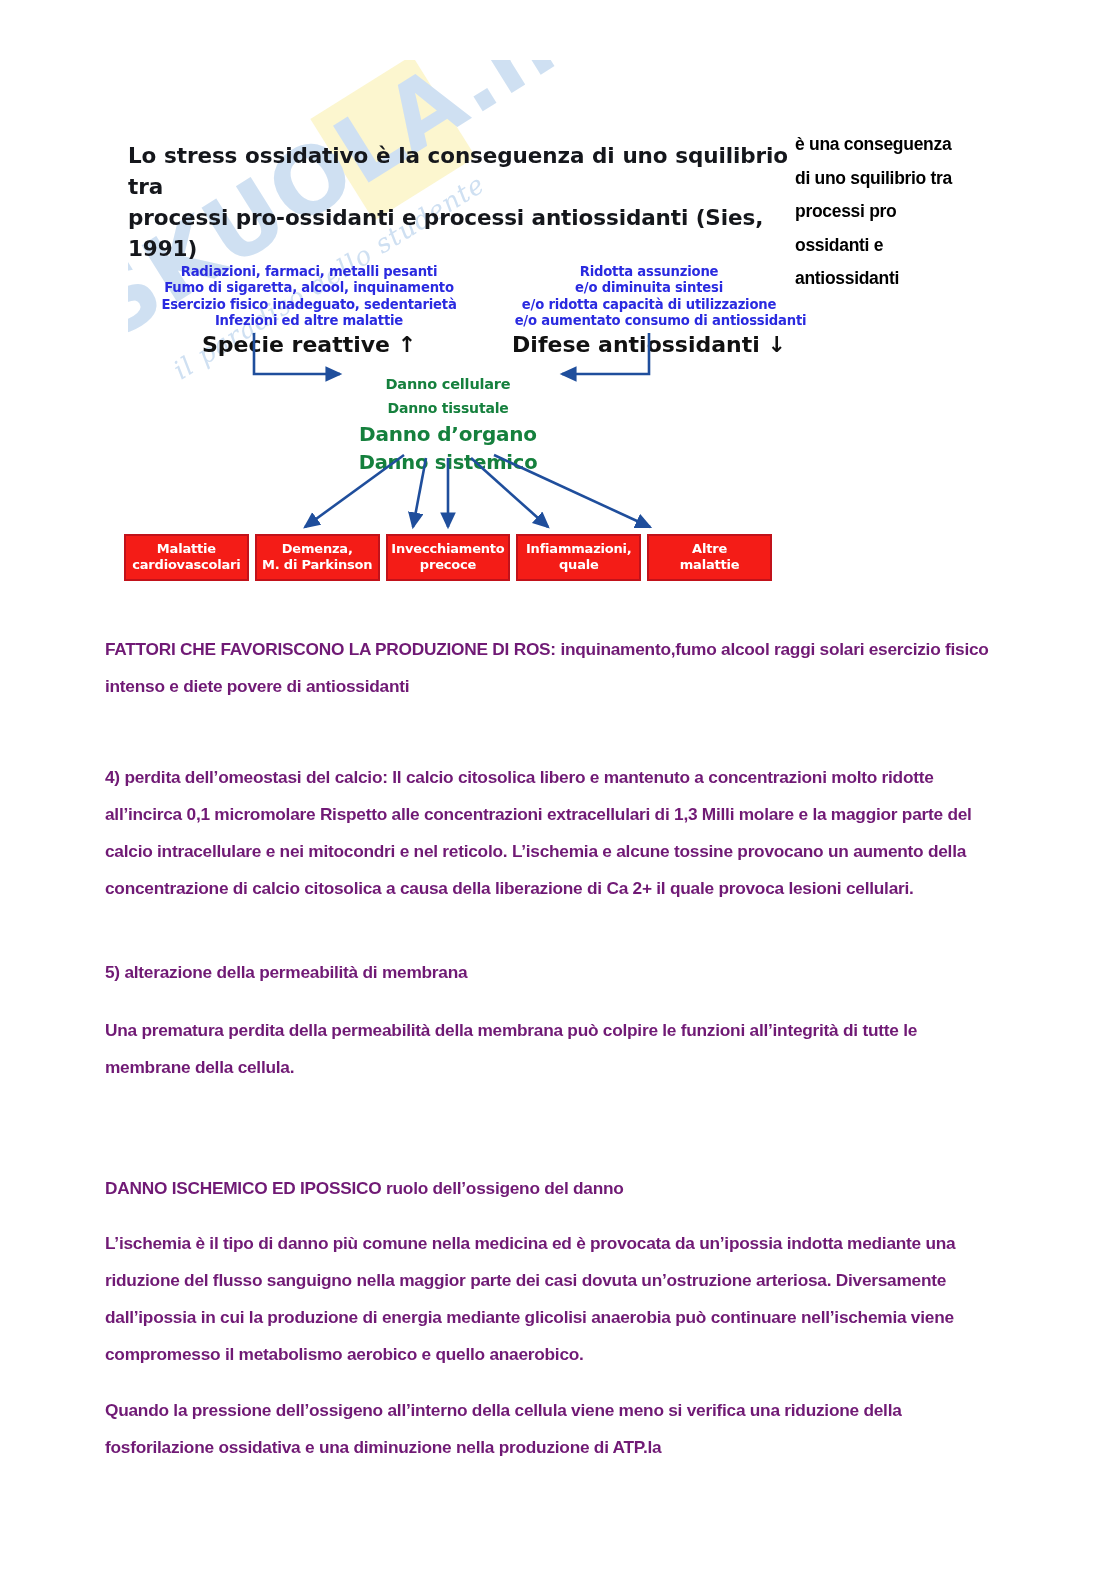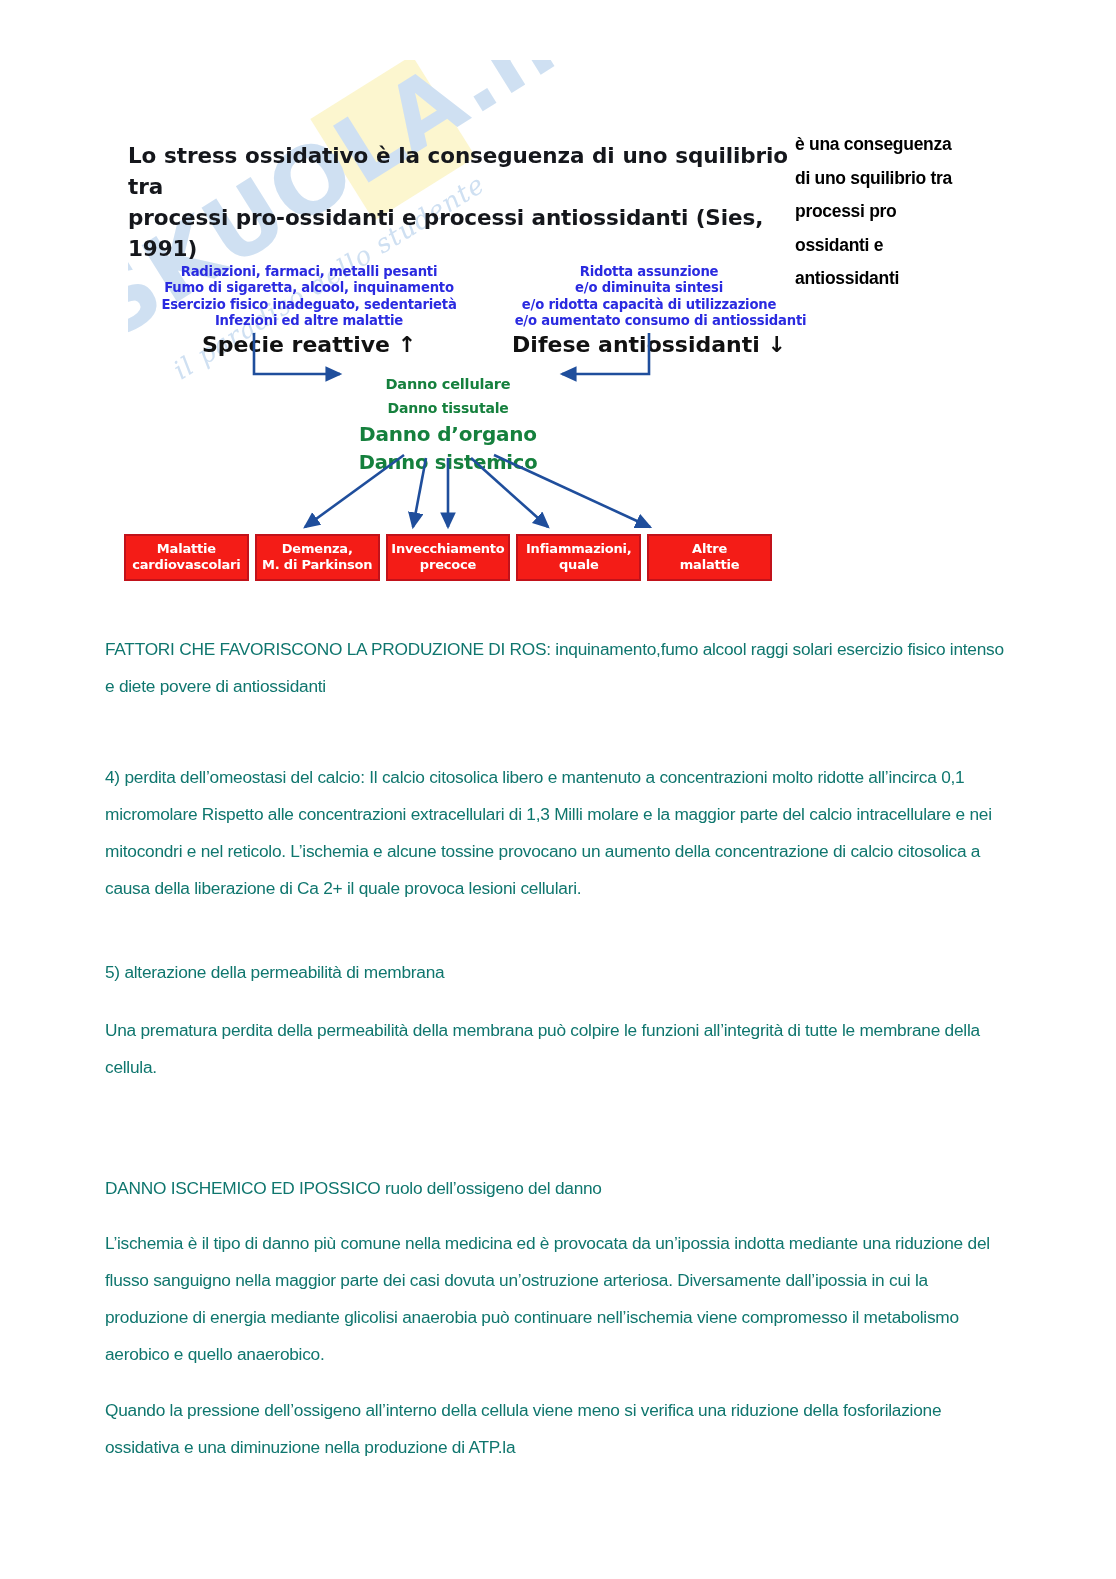--- a/index.html
+++ b/index.html
@@ -191,24 +191,24 @@
     letter-spacing: -0.3px;
   }
   #side-note .l0 { text-indent: 8px; }
 
   
   .para {
     position: absolute;
     left: 105px;
     width: 900px;
     font-family: "Liberation Sans", sans-serif;
-    font-weight: normal;
+    font-weight: bold;
     font-size: 17.3px;
     line-height: 37px;
-    color: #0f766e;
+    color: #701a75;
     letter-spacing: -0.25px;
   }
 
   #para-ros    { top: 614px; }
   #para-4      { top: 742px; }
   #para-5      { top: 937px; }
   #para-membr  { top: 995px; }
   #para-danno  { top: 1153px; }
   #para-isch   { top: 1208px; }
   #para-quando { top: 1375px; }

